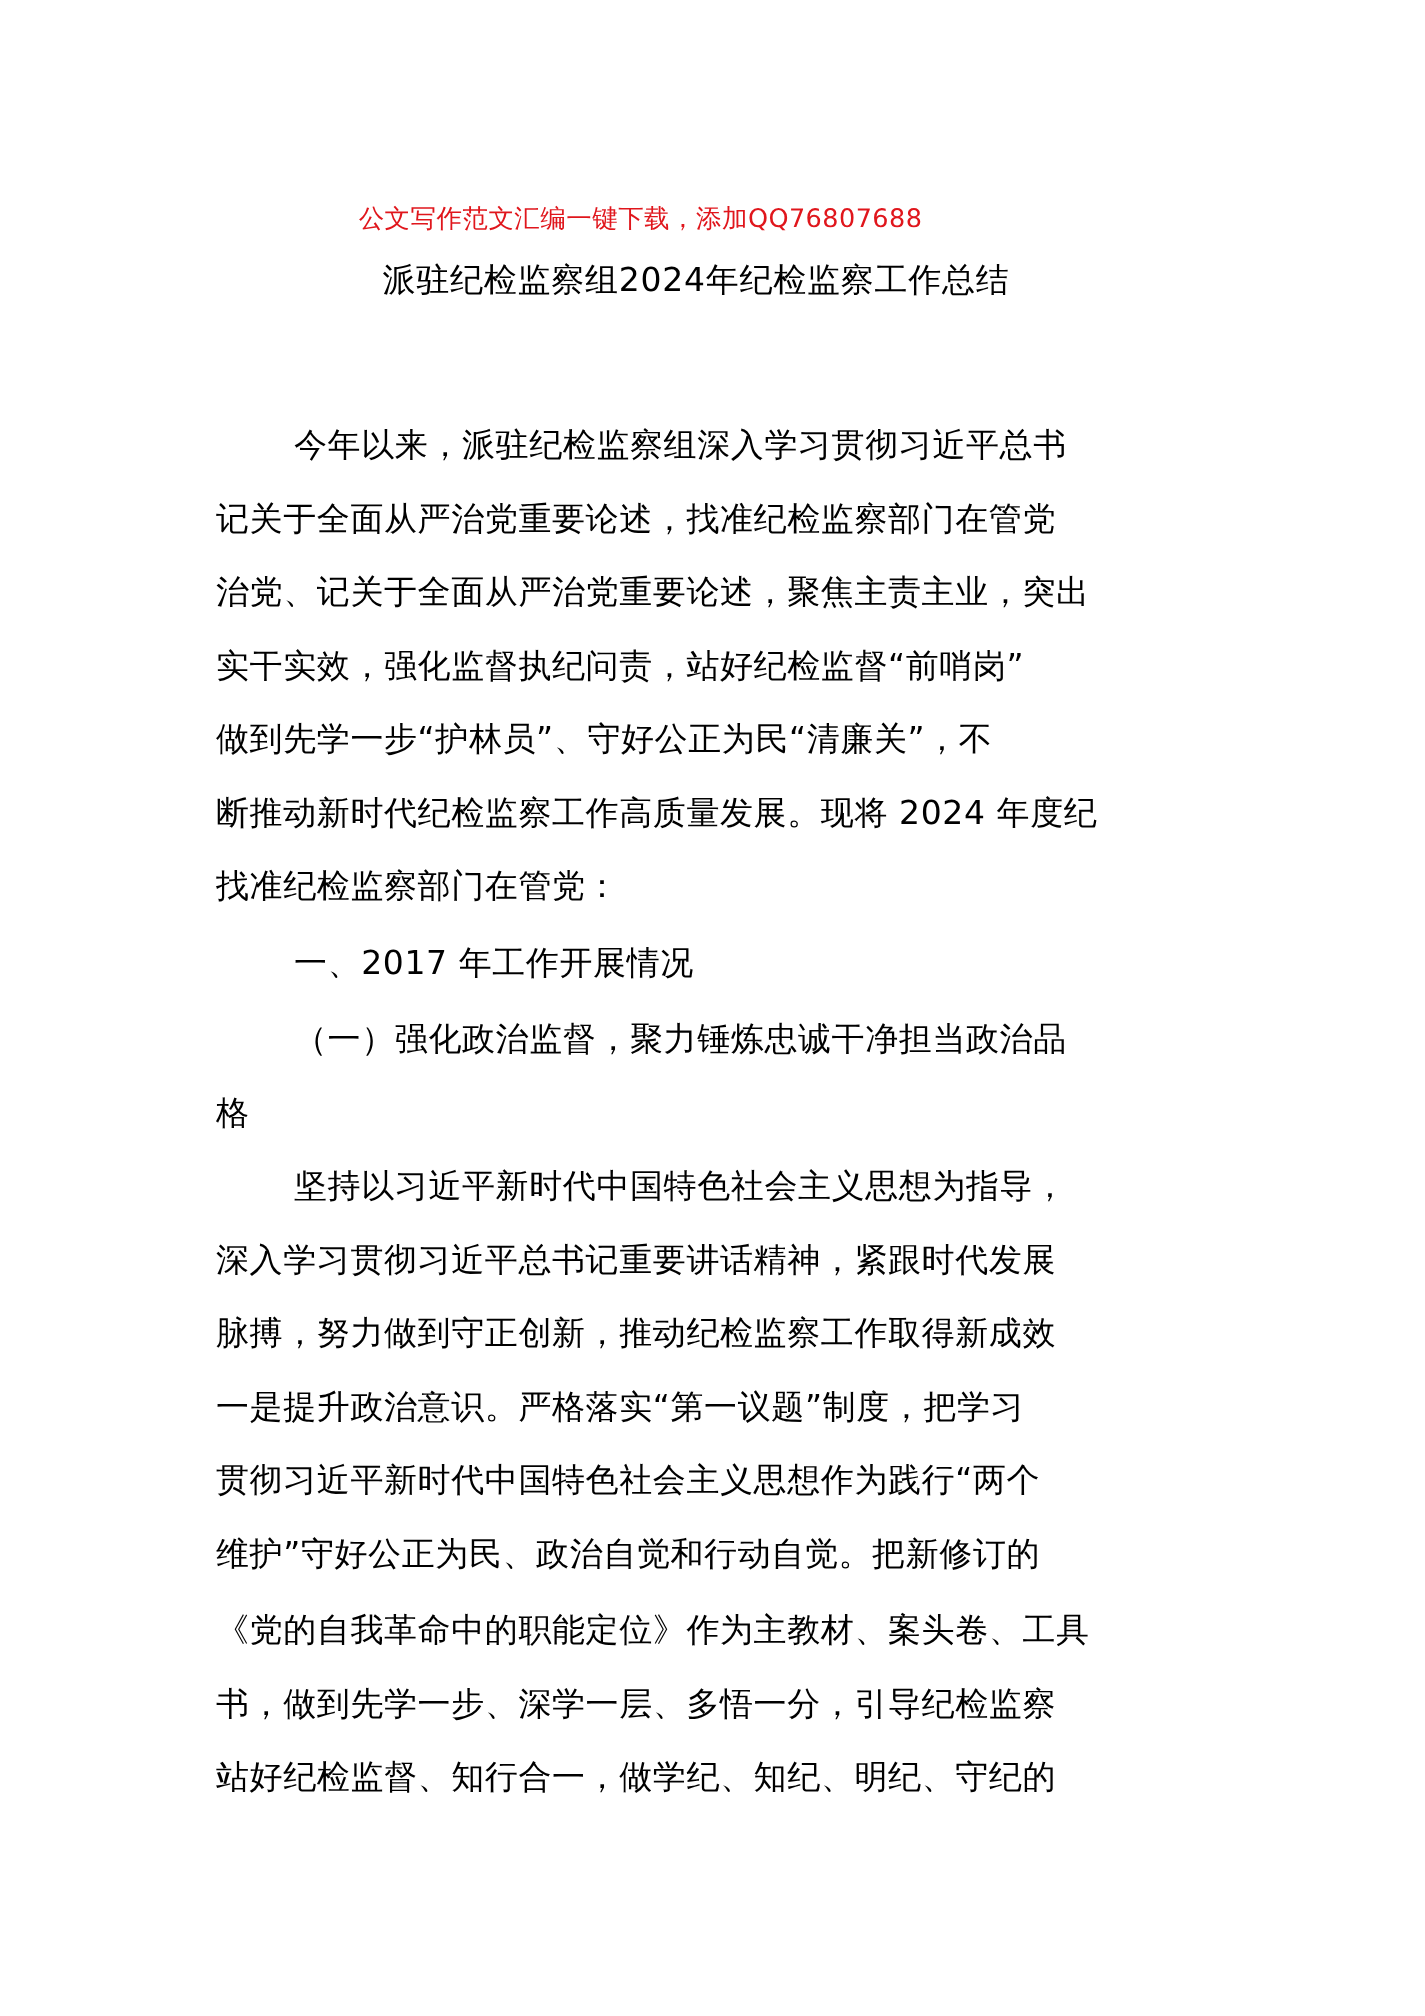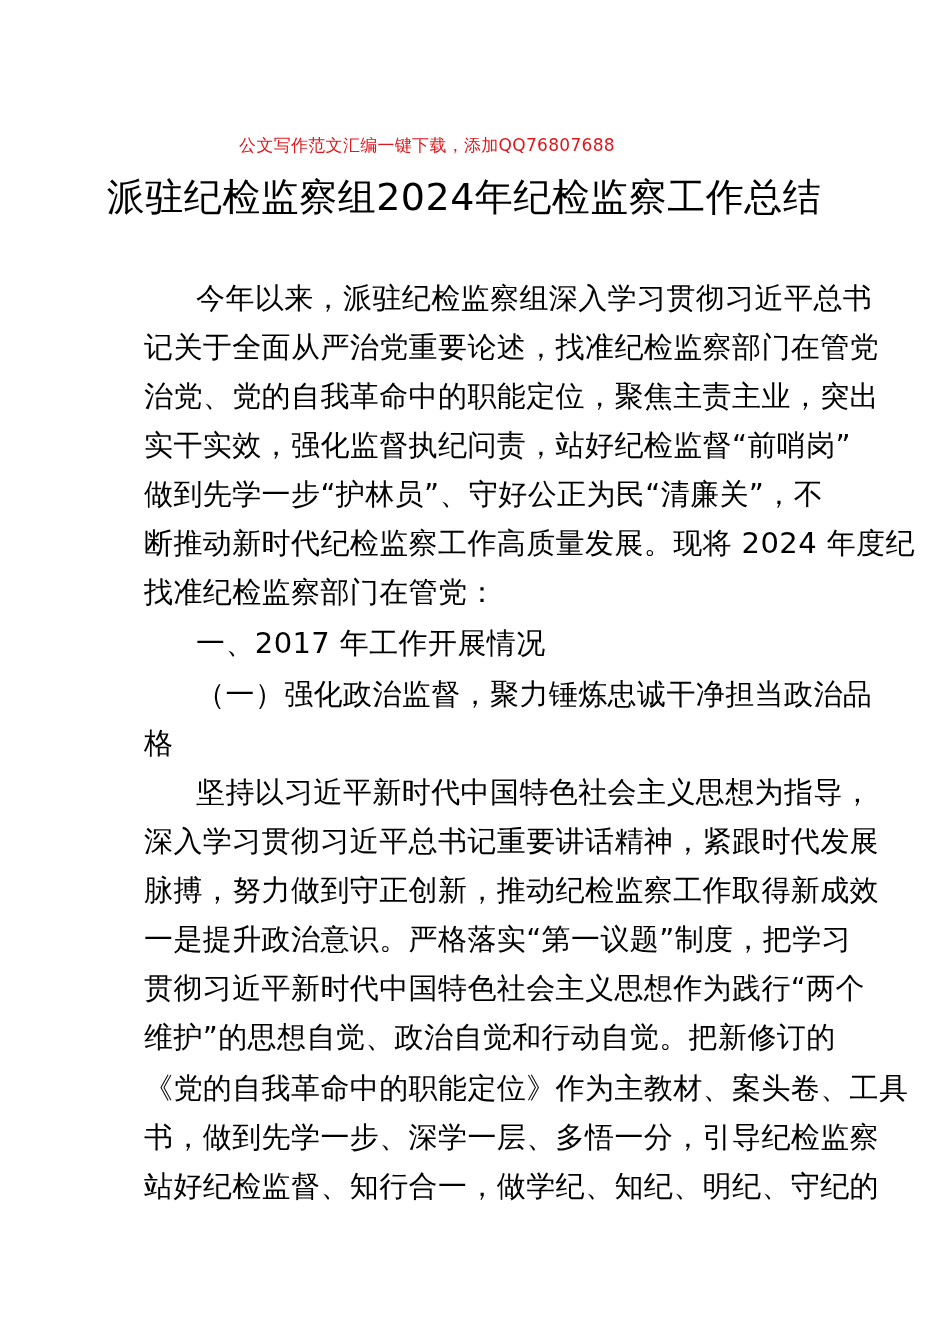--- a/index.html
+++ b/index.html
@@ -1,45 +1,45 @@
 <!DOCTYPE html>
 <html><head>
 <meta charset="utf-8">
 <style>
   html, body { margin:0; padding:0; background:#ffffff; }
   body { width:950px; height:1344px; position:relative; overflow:hidden;
          font-family:"DejaVu Sans","Liberation Sans",sans-serif; color:#000; }
   .watermark { position:absolute; top:86px; left:0; width:854px; text-align:center;
                font-size:17px; color:#e0161c; letter-spacing:0.3px;margin-top:48px; }
   .title { position:absolute; top:172px; left:0; width:928px; text-align:center;
-           font-size:38px; color:#000; letter-spacing:0.5px; }
-  .line { position:absolute; left:144px; font-size:29px; white-space:nowrap;
+           font-size:22px; color:#000; letter-spacing:0.5px; }
+  .line { position:absolute; left:144px; font-size:22px; white-space:nowrap;
           letter-spacing:0.4px; line-height:32px; }
   .indent { left:196px; }
 </style>
 </head>
 <body>
 
 <div class="watermark">公文写作范文汇编一键下载，添加QQ76807688</div>
 
 <div class="title">派驻纪检监察组2024年纪检监察工作总结</div>
 
 <div>
   <div class="line indent" style="top:282px">今年以来，派驻纪检监察组深入学习贯彻习近平总书</div>
   <div class="line" style="top:331px">记关于全面从严治党重要论述，找准纪检监察部门在管党</div>
-  <div class="line" style="top:380px">治党、党的自我革命中的职能定位，聚焦主责主业，突出</div>
+  <div class="line" style="top:380px">治党、记关于全面从严治党重要论述，聚焦主责主业，突出</div>
   <div class="line" style="top:429px">实干实效，强化监督执纪问责，站好纪检监督“前哨岗”</div>
   <div class="line" style="top:478px">做到先学一步“护林员”、守好公正为民“清廉关”，不</div>
   <div class="line" style="top:527px">断推动新时代纪检监察工作高质量发展。现将 2024 年度纪</div>
   <div class="line" style="top:576px">找准纪检监察部门在管党：</div>
   <div class="line indent" style="top:627px">一、2017 年工作开展情况</div>
   <div class="line indent" style="top:678px">（一）强化政治监督，聚力锤炼忠诚干净担当政治品</div>
   <div class="line" style="top:727px">格</div>
   <div class="line indent" style="top:776px">坚持以习近平新时代中国特色社会主义思想为指导，</div>
   <div class="line" style="top:825px">深入学习贯彻习近平总书记重要讲话精神，紧跟时代发展</div>
   <div class="line" style="top:874px">脉搏，努力做到守正创新，推动纪检监察工作取得新成效</div>
   <div class="line" style="top:923px">一是提升政治意识。严格落实“第一议题”制度，把学习</div>
   <div class="line" style="top:972px">贯彻习近平新时代中国特色社会主义思想作为践行“两个</div>
-  <div class="line" style="top:1021px">维护”的思想自觉、政治自觉和行动自觉。把新修订的</div>
+  <div class="line" style="top:1021px">维护”守好公正为民、政治自觉和行动自觉。把新修订的</div>
   <div class="line" style="top:1072px">《党的自我革命中的职能定位》作为主教材、案头卷、工具</div>
   <div class="line" style="top:1121px">书，做到先学一步、深学一层、多悟一分，引导纪检监察</div>
   <div class="line" style="top:1170px">站好纪检监督、知行合一，做学纪、知纪、明纪、守纪的</div>
 </div>
 
 </body></html>

